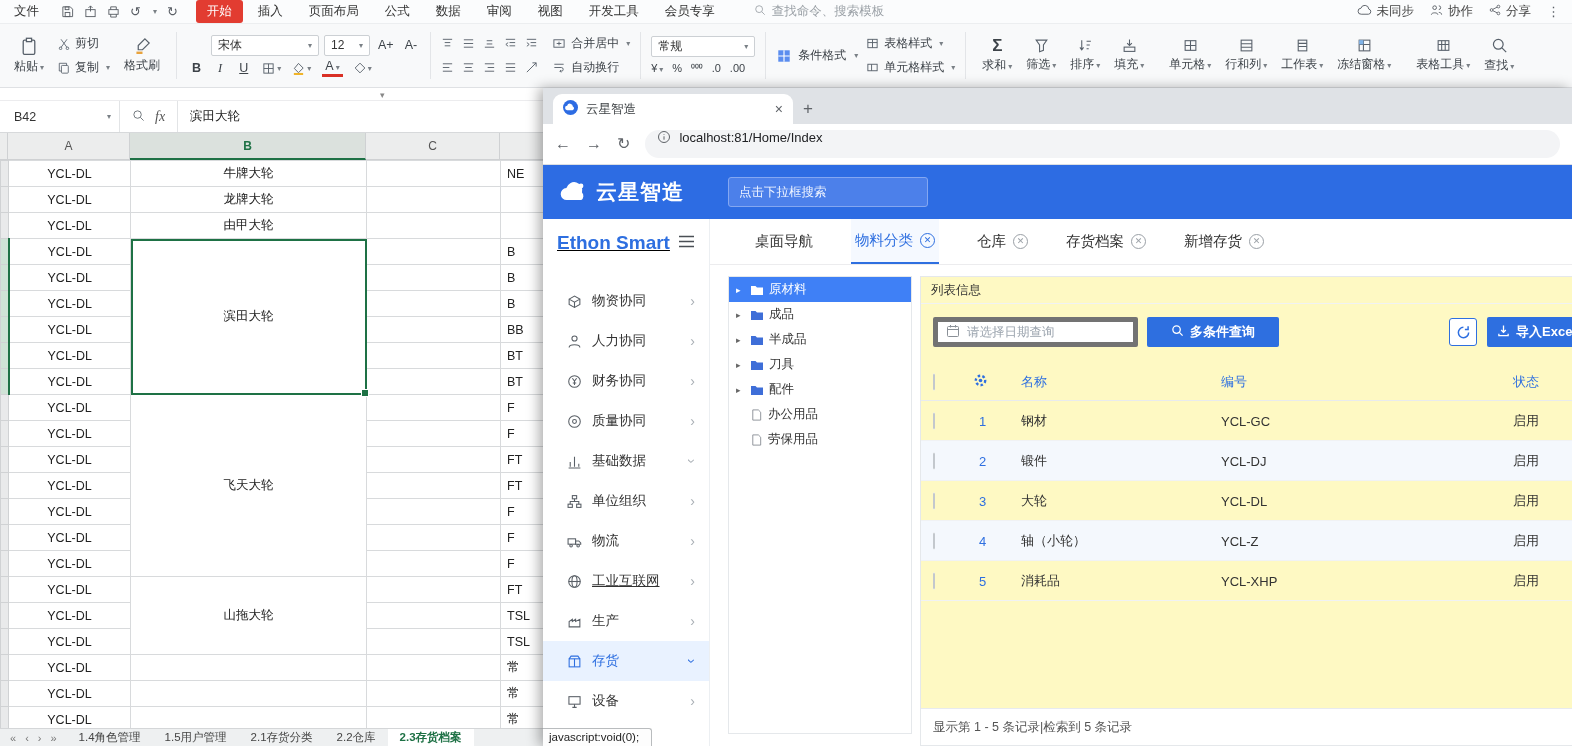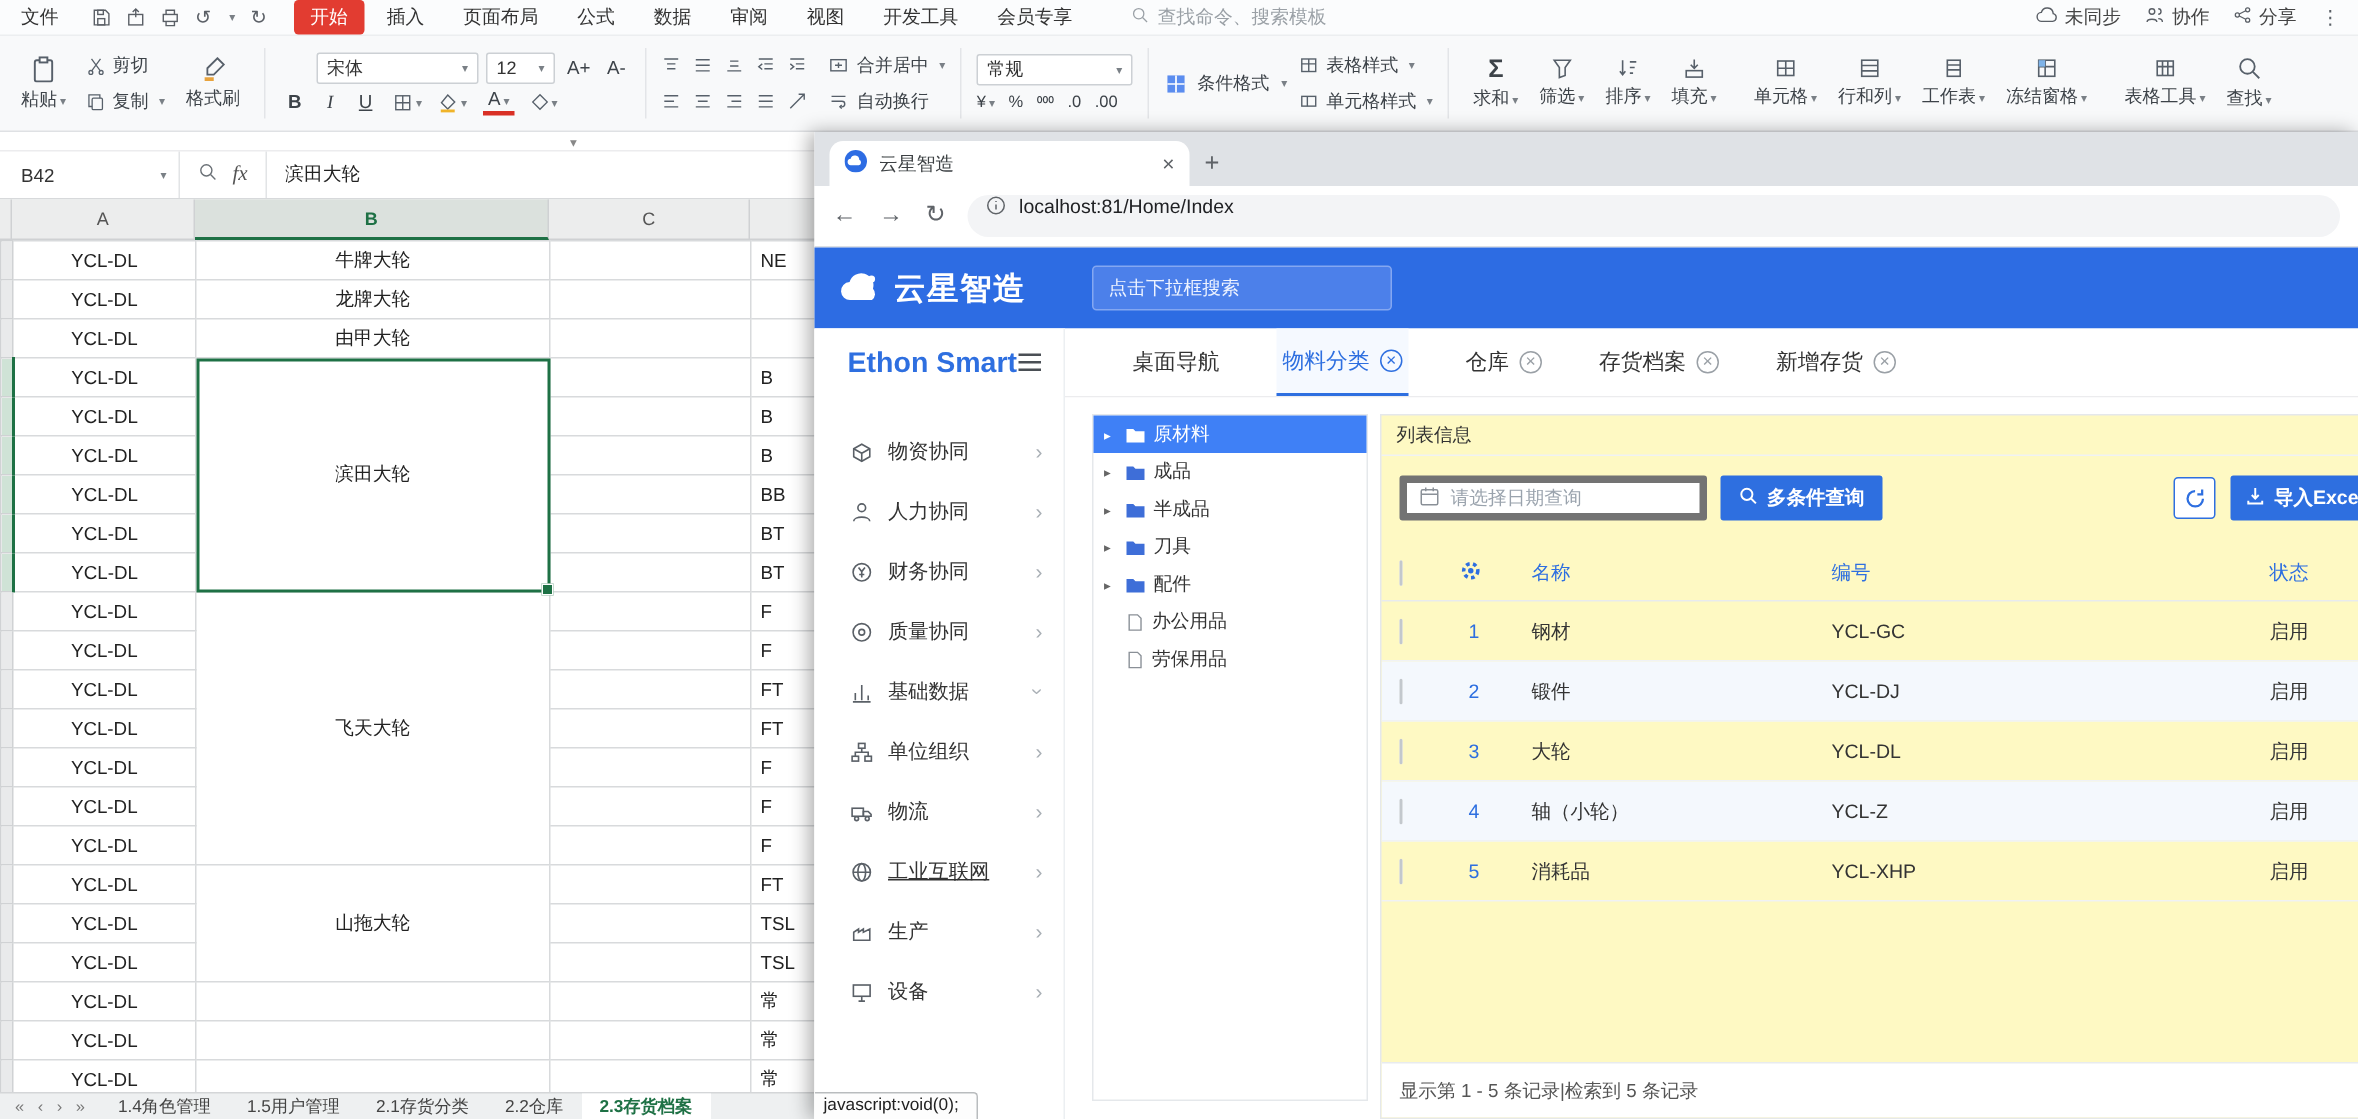--- a/index.html
+++ b/index.html
@@ -76,21 +76,21 @@
   .nav-g { font-size:16px; color:#5f6368; line-height:1; }
   .bw-url { flex:1; height:28px; background:#f3f4f6; border-radius:14px; display:flex; align-items:flex-start; padding:0 12px; gap:8px; color:#202124; font-size:13px; }
 
   .bw-banner { position:absolute; top:77px; left:0; width:100%; height:54px; background:#2d6ce3; display:flex; align-items:center; padding:0 16px; }
   .logo { display:flex; align-items:center; gap:7px; color:#fff; }
   .logo-text { font-size:21px; font-weight:bold; letter-spacing:1px; }
   .banner-search { margin-left:44px; width:200px; height:30px; background:#4c80ea; border:1px solid #84a7f1; border-radius:3px; color:#eef3ff; font-size:12.5px; display:flex; align-items:center; padding:0 10px; }
 
   .bw-body { position:absolute; top:131px; left:0; right:0; bottom:0; background:#fff; }
   .side { position:absolute; left:0; top:0; width:167px; bottom:0; border-right:1px solid #eceff2; background:#fff; }
-  .brand { height:48px; display:flex; align-items:center; justify-content:flex-end; padding:0 14px; }
+  .brand { height:48px; display:flex; align-items:center; justify-content:space-between; padding:0 14px;text-decoration:underline; }
   .brand-name { color:#2e6fe0; font-size:19px; font-weight:bold; white-space:nowrap; }
   .menu { padding-top:14px; }
   .mi { height:40px; display:flex; align-items:center; padding-left:24px; position:relative; color:#333; font-size:13.5px; white-space:nowrap; }
   .mi.sub { padding-left:24px;text-align:right; }
   .mi .ic { color:#5a6067; margin-right:10px; display:flex; }
   .mi .chev { position:absolute; right:14px; color:#aab0b6; font-size:14px; }
   .mi .chev.down { transform:rotate(90deg); }
   .mi.active { background:#e9f2ff; color:#2e6fe0; }
   .mi.active .ic, .mi.active .chev { color:#2e6fe0; }
   .mi.hl .lbl { text-decoration:underline; }
@@ -109,21 +109,21 @@
   .ti .tcaret { width:9px; font-size:9px; color:#666; }
   .ti.doc { padding-left:21px; }
   .ti.selected { background:#3f80f6; color:#fff; }
   .ti.selected .tcaret { color:#fff; }
   .folder-f { fill:#3e6ed8; }
   .ti.selected .folder-f { fill:#ffffff; }
 
   .lp { position:absolute; left:210px; top:11px; right:0; bottom:0; border:1px solid #e5e8eb; border-right:none; overflow:hidden; background:#fef9c3; }
   .lp-h { height:27px; line-height:26px; padding:0 10px; font-size:12.5px; color:#333; border-bottom:1px solid #f0f2f4; }
   .date { position:absolute; left:12px; top:40px; width:205px; height:30px; border:5px solid #737373; border-radius:2px; display:flex; align-items:center; padding:0 8px; gap:7px; color:#9aa3ad; font-size:12.5px; background:#fff; }
-  .qbtn { position:absolute; left:226px; top:40px; height:30px; padding:0 12px; background:#2e6fe0; color:#fff; border-radius:2px; display:flex; align-items:center; gap:6px; font-size:13px; font-weight:bold; }
+  .qbtn { position:absolute; left:226px; top:40px; height:30px; padding:0 24px; background:#2e6fe0; color:#fff; border-radius:2px; display:flex; align-items:center; gap:6px; font-size:13px; font-weight:bold; }
   .rbtn { position:absolute; left:528px; top:41px; width:28px; height:28px; border:1px solid #2e6fe0; border-radius:3px; display:flex; align-items:center; justify-content:center; background:#fff; }
   .ibtn { position:absolute; left:566px; top:40px; width:112px; height:30px; padding:0 10px; background:#2e6fe0; color:#fff; border-radius:2px; display:flex; align-items:center; gap:6px; font-size:13px; font-weight:bold; white-space:nowrap; }
   .lp-table { position:absolute; top:86px; left:0; right:0; }
   .throw { position:relative; height:38px; border-bottom:1px solid #e8ebee; color:#2e6fe0; font-size:13px; }
   .trow { position:relative; height:40px; border-bottom:1px solid #f0f2f4; font-size:13px; color:#333; }
   .trow.alt { background:#f4f8fd; }
   .cell { position:absolute; top:50%; transform:translateY(-50%); white-space:nowrap; }
   .cchk { left:12px; } .cgear { left:52px; } .cno { left:58px; color:#2e6fe0; }
   .cname { left:100px; } .ccode { left:300px; } .cstat { left:592px; }
   .chk { width:15px; height:15px; border:1px solid #c3c8cd; border-radius:2px; background:#fff; }
@@ -803,20 +803,30 @@
           </div>
           <div class="mi sub">
             <span class="ic">
                 <svg width="15" height="15" viewBox="0 0 14 14" fill="none" stroke="currentColor">
                   <path d="M2 12V7l3-2v2l3-2v2l4-2v7z"></path>
                 </svg>
               </span>
             <span class="lbl">生产</span>
               <span class="chev">›</span>
           </div>
+          <div class="mi sub active">
+            <span class="ic">
+                <svg width="15" height="15" viewBox="0 0 14 14" fill="none" stroke="currentColor">
+                  <rect x="2" y="4.5" width="10" height="7.5"></rect>
+                  <path d="M2 4.5l1.8-2.5h6.4L12 4.5M7 4.5v7.5"></path>
+                </svg>
+              </span>
+            <span class="lbl">存货</span>
+              <span class="chev down">›</span>
+          </div>
           <div class="mi sub">
             <span class="ic">
                 <svg width="15" height="15" viewBox="0 0 14 14" fill="none" stroke="currentColor">
                   <rect x="1.8" y="2.5" width="10.4" height="7"></rect>
                   <path d="M5 12.5h4M7 9.5v3"></path>
                 </svg>
               </span>
             <span class="lbl">设备</span>
               <span class="chev">›</span>
           </div>

